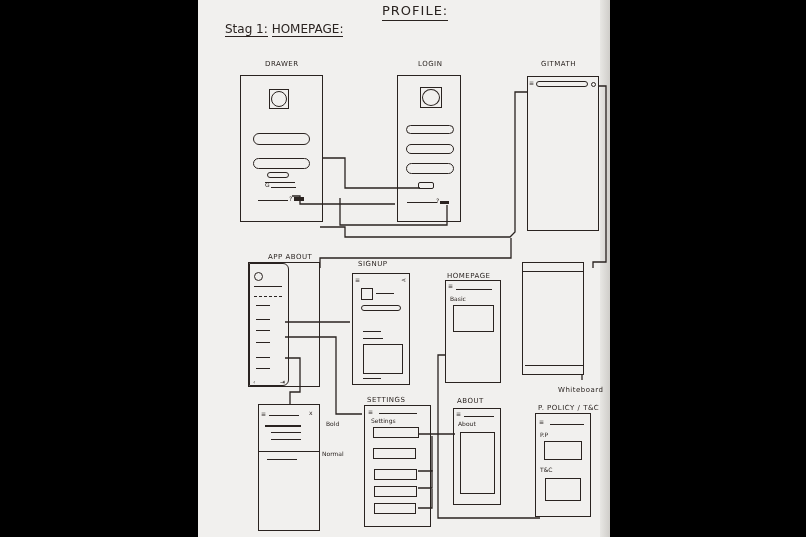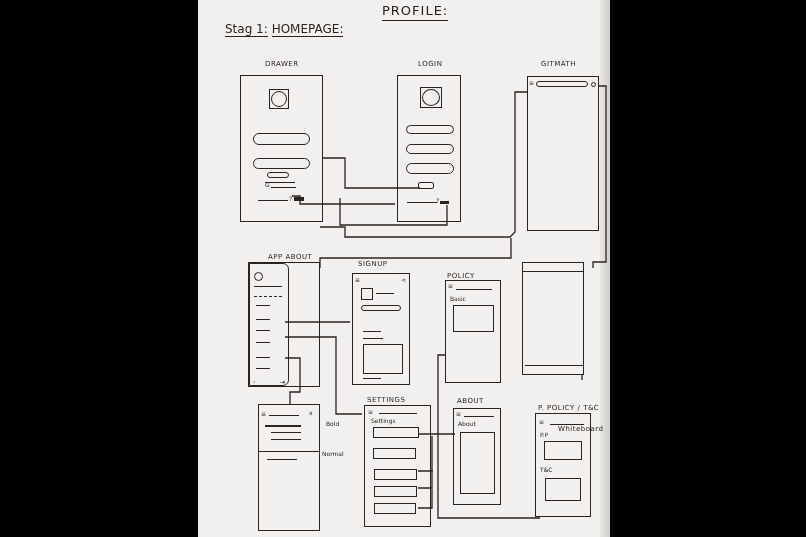--- a/index.html
+++ b/index.html
@@ -113,33 +113,33 @@
   <div class="tiny" style="left:48px;top:2px;">⋖</div>
   <div class="box" style="left:8px;top:14px;width:12px;height:12px;"></div>
   <div class="ln" style="left:23px;top:19px;width:18px;"></div>
   <div class="pill" style="left:8px;top:31px;width:40px;height:6px;border-radius:3px;"></div>
   <div class="ln" style="left:10px;top:57px;width:18px;"></div>
   <div class="ln" style="left:10px;top:64px;width:20px;"></div>
   <div class="box" style="left:10px;top:70px;width:40px;height:30px;"></div>
   <div class="ln" style="left:10px;top:104px;width:18px;"></div>
 </div>
 
-<div class="lbl" style="left:447px;top:272px;">POLICY</div>
+<div class="lbl" style="left:447px;top:272px;">HOMEPAGE</div>
 <div class="scr" style="left:445px;top:280px;width:56px;height:103px;">
   <div class="tiny" style="left:2px;top:1px;">≡</div>
   <div class="ln" style="left:10px;top:8px;width:36px;"></div>
   <div class="tiny" style="left:4px;top:14px;">Basic</div>
   <div class="box" style="left:7px;top:24px;width:41px;height:27px;"></div>
 </div>
 
 <div class="scr" style="left:522px;top:262px;width:62px;height:113px;">
   <div class="ln" style="left:0;top:8px;width:60px;"></div>
   <div class="ln" style="left:2px;top:102px;width:58px;"></div>
 </div>
-<div class="lbl" style="left:558px;top:386px;margin-top:39px;">Whiteboard</div>
+<div class="lbl" style="left:558px;top:386px;">Whiteboard</div>
 
 <div class="scr" style="left:258px;top:404px;width:62px;height:127px;">
   <div class="tiny" style="left:2px;top:5px;">≡</div>
   <div class="ln" style="left:10px;top:10px;width:30px;"></div>
   <div class="tiny" style="left:50px;top:4px;">x</div>
   <div class="ln" style="left:6px;top:20px;width:36px;border-top-width:2px;"></div>
   <div class="ln" style="left:12px;top:27px;width:30px;"></div>
   <div class="ln" style="left:12px;top:34px;width:30px;"></div>
   <div class="ln" style="left:0;top:46px;width:60px;"></div>
   <div class="ln" style="left:8px;top:54px;width:30px;"></div>

